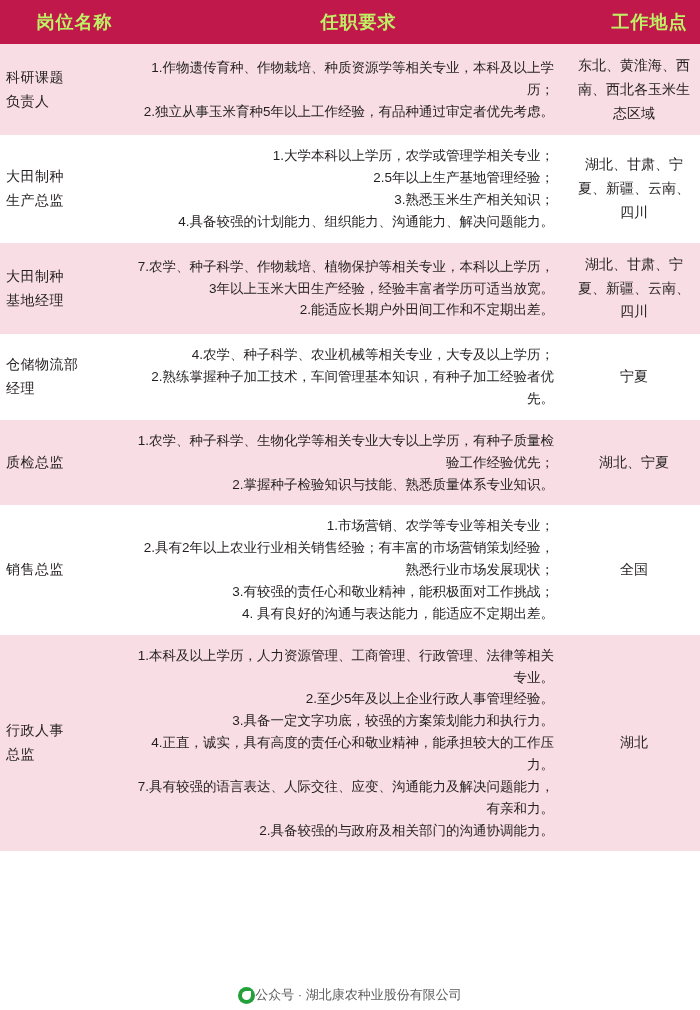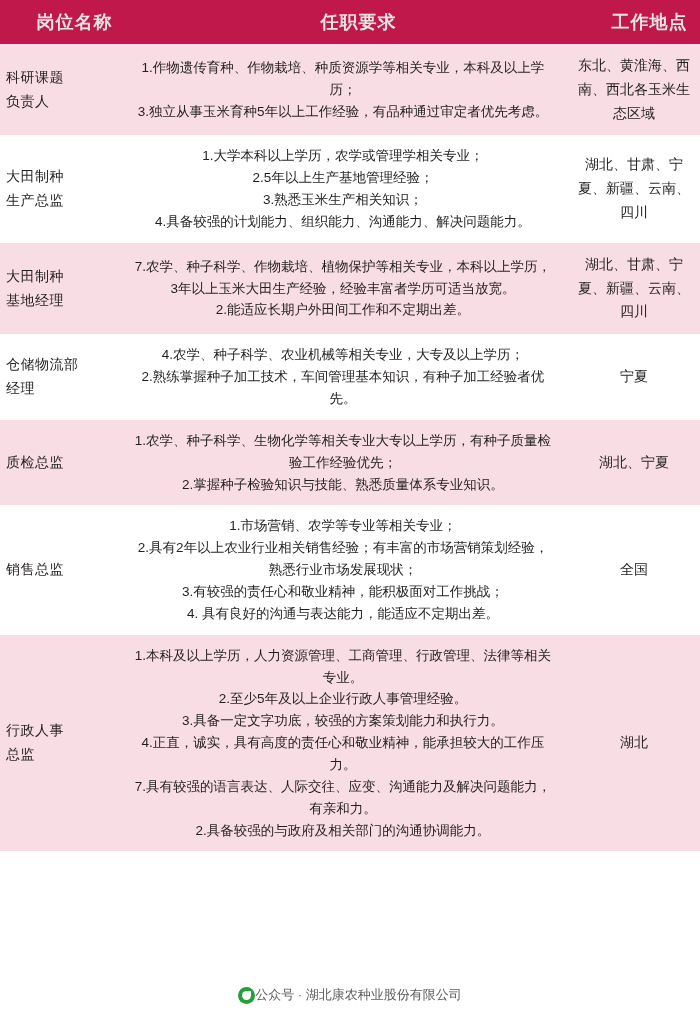--- a/index.html
+++ b/index.html
@@ -23,21 +23,21 @@
     width: 700px;
     border-collapse: collapse;
     table-layout: fixed;
   }
   table.job-table col.c1 { width: 118px; }
   table.job-table col.c2 { width: 450px; }
   table.job-table col.c3 { width: 132px; }
 
   thead th {
     background: #c0184b;
-    color: #e5e5e5;
+    color: #bef264;
     font-size: 18px;
     font-weight: bold;
     letter-spacing: 1px;
     height: 42px;
     text-align: center;
     vertical-align: middle;
     border: none;
     padding-left: 32px;
   }
   tbody td {
@@ -53,21 +53,21 @@
 
   td.col-title {
     text-align: left;
     font-size: 14px;
     line-height: 1.7;
     letter-spacing: 0.5px;
     padding-left: 6px;
     padding-right: 6px;
   }
   td.col-req {
-    text-align: center;
+    text-align: right;
     padding-left: 14px;
     padding-right: 14px;
   }
   td.col-loc {
     text-align: center;
     font-size: 14px;
     line-height: 1.7;
     padding-left: 8px;
     padding-right: 8px;
   }
@@ -121,21 +121,21 @@
         <th>任职要求</th>
         <th>工作地点</th>
       </tr>
     </thead>
     <tbody id="tbody">
         <tr class="odd">
           <td class="col-title" style="white-space: pre-line;">科研课题
 负责人</td>
           <td class="col-req">
             <span class="req-line">1.作物遗传育种、作物栽培、种质资源学等相关专业，本科及以上学历；</span>
-            <span class="req-line">3.独立从事玉米育种5年以上工作经验，有品种通过审定者优先考虑。</span>
+            <span class="req-line">2.独立从事玉米育种5年以上工作经验，有品种通过审定者优先考虑。</span>
           </td>
           <td class="col-loc">东北、黄淮海、西南、西北各玉米生态区域</td>
         </tr>
         <tr class="even">
           <td class="col-title" style="white-space: pre-line;">大田制种
 生产总监</td>
           <td class="col-req">
             <span class="req-line">1.大学本科以上学历，农学或管理学相关专业；</span>
             <span class="req-line">2.5年以上生产基地管理经验；</span>
             <span class="req-line">3.熟悉玉米生产相关知识；</span>

